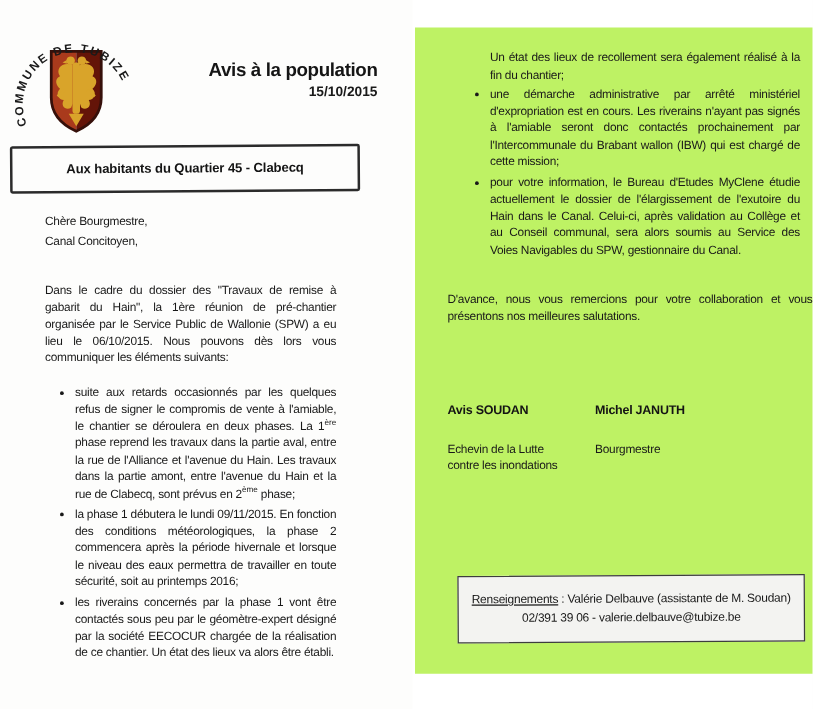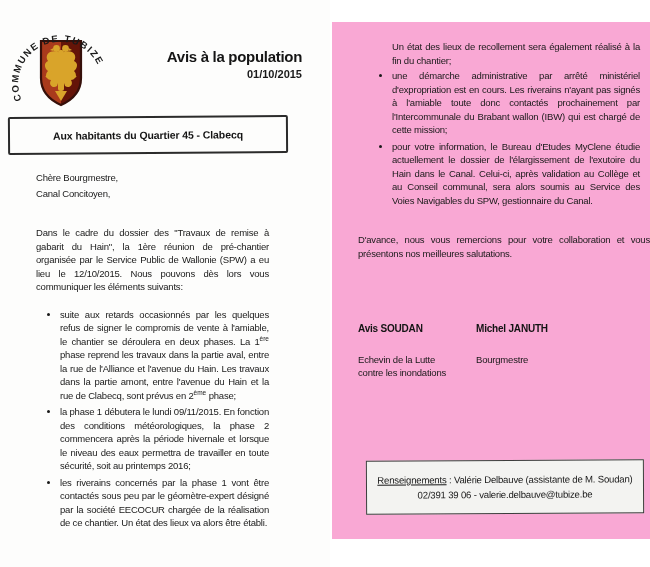--- a/index.html
+++ b/index.html
@@ -29,21 +29,21 @@
   }
   .salutation div{line-height:16px;}
   .intro{margin:24px 0 0 0;text-align:justify;}
   .letter ul{margin:14px 0 0 0;padding-left:24px;}
   .letter li{margin-bottom:3px;text-align:justify;}
   sup{font-size:6.5px;letter-spacing:0;line-height:0;}
 
   
   .page-right{
     position:absolute;left:332px;top:22px;width:318px;height:517px;
-    background:#f9a8d4;
+    background:#bef264;
     font-size:9.5px;line-height:13.5px;letter-spacing:-0.2px;color:#191919;
   }
   .p2-content{position:absolute;left:26px;top:18px;width:286px;}
   .cont-line{margin-left:34px;width:248px;text-align:justify;}
   .p2-content ul{margin:2px 0 0 0;padding-left:34px;width:214px;}
   .p2-content li{margin-bottom:3px;text-align:justify;width:248px;margin-left:-34px;padding-left:34px;list-style-position:outside;}
   .p2-content ul{list-style-position:outside;}
   .p2-content li{width:248px;margin-left:0;padding-left:0;}
   .closing{margin:26px 0 0 0;width:292px;text-align:justify;}
   .signatures{position:absolute;left:26px;top:300px;display:flex;gap:18px;}
@@ -89,47 +89,47 @@
 
       <path d="M29,35 L69,35 L69,72 Q69,90 49,99 Q29,90 29,72 Z" fill="none" stroke="#36100a" stroke-width="2.2"></path>
 
       <text font-family="Liberation Sans, sans-serif" font-size="9.5" font-weight="bold" letter-spacing="1.6" fill="#1a1a1a">
         <textPath href="#arcPath" startOffset="2%">COMMUNE DE TUBIZE</textPath>
       </text>
     </svg>
 
     <div class="titleblock">
       <div class="doc-title">Avis à la population</div>
-      <div class="doc-date">01/10/2015</div>
+      <div class="doc-date">15/10/2015</div>
     </div>
 
     <div class="banner">
       <span>Aux habitants du Quartier 45 - Clabecq</span>
     </div>
 
     <div class="letter">
       <div class="salutation">
         <div>Chère Bourgmestre,</div>
         <div>Canal Concitoyen,</div>
       </div>
-      <p class="intro">Dans le cadre du dossier des "Travaux de remise à gabarit du Hain", la 1ère réunion de pré-chantier organisée par le Service Public de Wallonie (SPW) a eu lieu le 12/10/2015. Nous pouvons dès lors vous communiquer les éléments suivants:</p>
+      <p class="intro">Dans le cadre du dossier des "Travaux de remise à gabarit du Hain", la 1ère réunion de pré-chantier organisée par le Service Public de Wallonie (SPW) a eu lieu le 06/10/2015. Nous pouvons dès lors vous communiquer les éléments suivants:</p>
       <ul>
         <li><span>suite aux retards occasionnés par les quelques refus de signer le compromis de vente à l'amiable, le chantier se déroulera en deux phases. La 1</span><sup>ère</sup><span> phase reprend les travaux dans la partie aval, entre la rue de l'Alliance et l'avenue du Hain. Les travaux dans la partie amont, entre l'avenue du Hain et la rue de Clabecq, sont prévus en 2</span><sup>ème</sup><span> phase;</span></li>
         <li>la phase 1 débutera le lundi 09/11/2015. En fonction des conditions météorologiques, la phase 2 commencera après la période hivernale et lorsque le niveau des eaux permettra de travailler en toute sécurité, soit au printemps 2016;</li>
         <li>les riverains concernés par la phase 1 vont être contactés sous peu par le géomètre-expert désigné par la société EECOCUR chargée de la réalisation de ce chantier. Un état des lieux va alors être établi.</li>
       </ul>
     </div>
   </div>
 
   <div class="page page-right">
 
     <div class="p2-content">
       <div class="cont-line">Un état des lieux de recollement sera également réalisé à la fin du chantier;</div>
       <ul>
-        <li>une démarche administrative par arrêté ministériel d'expropriation est en cours. Les riverains n'ayant pas signés à l'amiable toute donc contactés prochainement par l'Intercommunale du Brabant wallon (IBW) qui est chargé de cette mission;</li>
+        <li>une démarche administrative par arrêté ministériel d'expropriation est en cours. Les riverains n'ayant pas signés à l'amiable seront donc contactés prochainement par l'Intercommunale du Brabant wallon (IBW) qui est chargé de cette mission;</li>
         <li>pour votre information, le Bureau d'Etudes MyClene étudie actuellement le dossier de l'élargissement de l'exutoire du Hain dans le Canal. Celui-ci, après validation au Collège et au Conseil communal, sera alors soumis au Service des Voies Navigables du SPW, gestionnaire du Canal.</li>
       </ul>
       <p class="closing">D'avance, nous vous remercions pour votre collaboration et vous présentons nos meilleures salutations.</p>
     </div>
 
     <div class="signatures">
       <div class="sig-col1">
         <div class="sig-name">Avis SOUDAN</div>
         <div class="sig-title">Echevin de la Lutte contre les inondations</div>
       </div>

